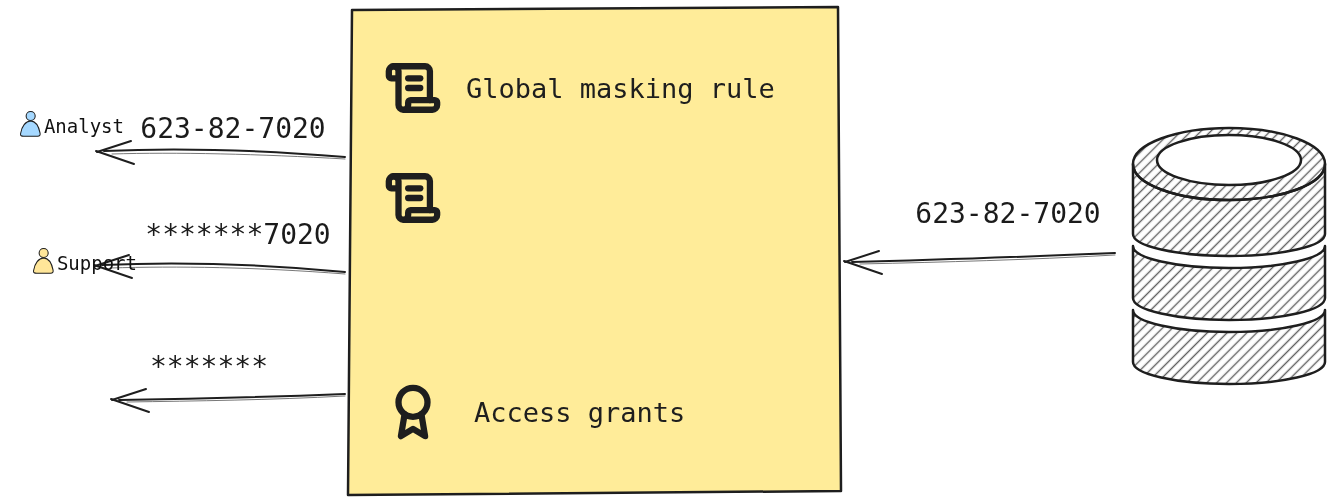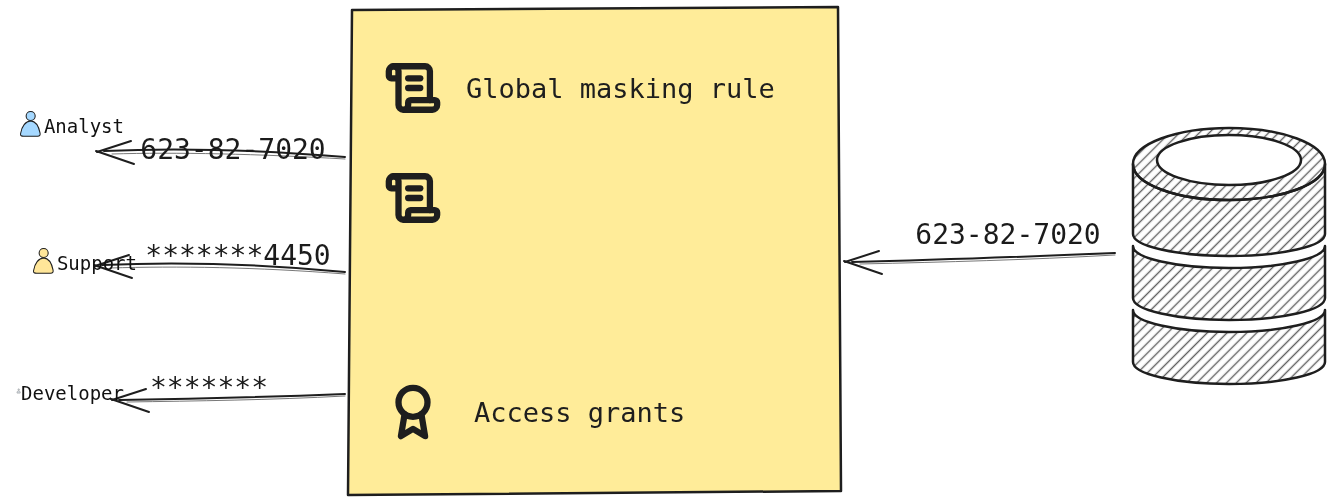--- a/index.html
+++ b/index.html
@@ -32,21 +32,20 @@
     color: #111;
     white-space: nowrap;
   }
   
   .flow-label {
     position: absolute;
     font-size: 28px;
     color: #1b1b1b;
     text-align: center;
     white-space: nowrap;
-    margin-top: 21px;
   }
   
   .box-row {
     position: absolute;
     left: 384px;
     height: 60px;
     display: flex;
     align-items: center;
     gap: 24px;
   }
@@ -122,33 +121,24 @@
   <div class="actor" style="left:29px; top:223px">
     <svg width="84" height="76" viewBox="0 0 80 76">
       <g stroke="#1e1e1e" stroke-width="3" fill="#ffe699">
         <circle cx="42" cy="15" r="13"></circle>
         <path d="M42 29 C28 30 16 45 13 66 C12 72 16 73 22 73 L62 73 C68 73 70 70 69 64 C65 44 55 30 42 29 Z"></path>
       </g>
     </svg>
     <div class="actor-label">Support</div>
   </div>
 
-  <div class="actor" style="left:16px; top:353px">
-    <svg width="84" height="76" viewBox="0 0 80 76">
-      <g stroke="#1e1e1e" stroke-width="3" fill="#ced4da">
-        <circle cx="42" cy="15" r="13"></circle>
-        <path d="M42 29 C28 30 16 45 13 66 C12 72 16 73 22 73 L62 73 C68 73 70 70 69 64 C65 44 55 30 42 29 Z"></path>
-      </g>
-    </svg>
-    <div class="actor-label">Developer</div>
-  </div>
 
   <div class="flow-label" style="left:137px; top:112px; width:192px">623-82-7020</div>
 
-  <div class="flow-label" style="left:142px; top:218px; width:192px">*******4450</div>
+  <div class="flow-label" style="left:142px; top:218px; width:192px">*******7020</div>
 
   <div class="flow-label" style="left:148px; top:350px; width:122px">*******</div>
 
   <div class="flow-label" style="left:912px; top:197px; width:192px">623-82-7020</div>
 
   <div class="box-row" style="top:58px">
     <svg class="row-icon" width="58" height="58" viewBox="0 0 24 24" fill="none" stroke="#1e1e1e" stroke-width="2.6" stroke-linecap="round" stroke-linejoin="round">
       <path d="M15 12h-5"></path>
         <path d="M15 8h-5"></path>
         <path d="M19 17V5a2 2 0 0 0-2-2H4"></path>

